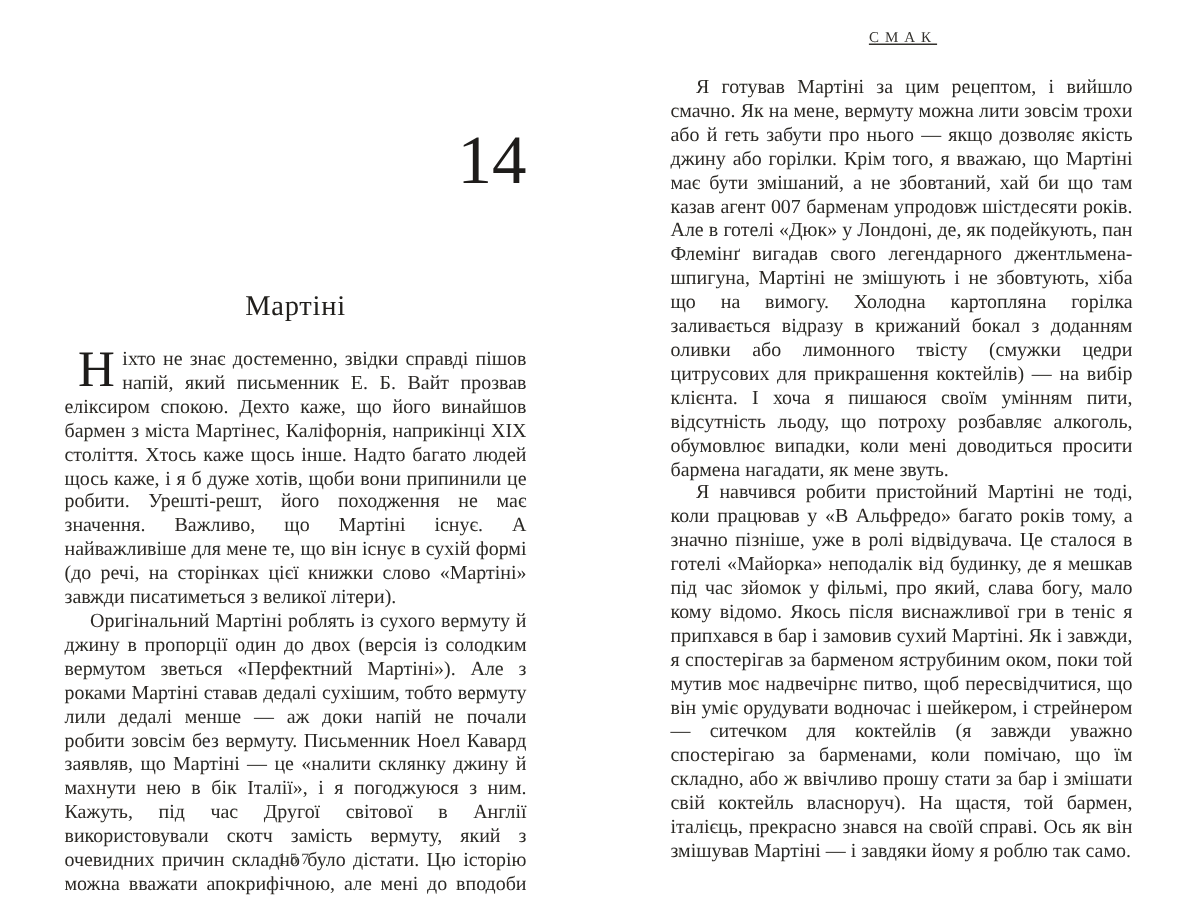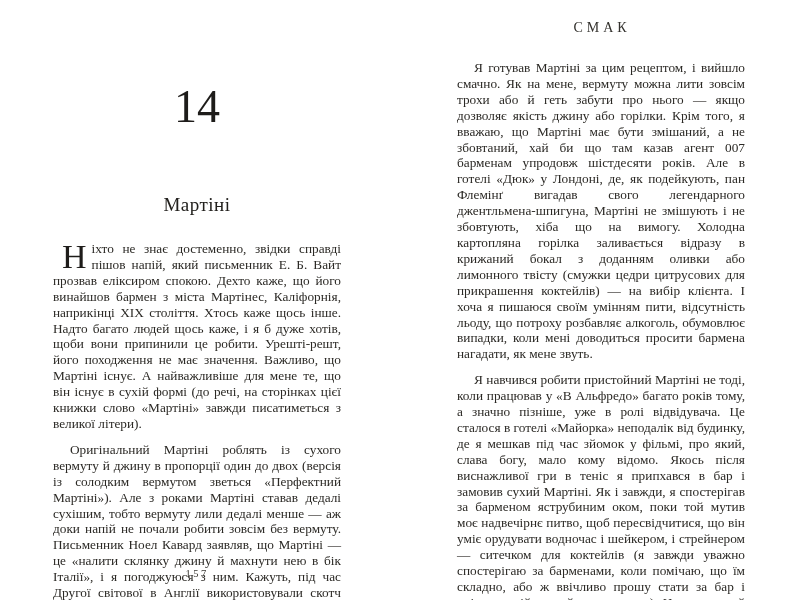--- a/index.html
+++ b/index.html
@@ -24,21 +24,21 @@
   }
   #page-left  { left: 0; }
   #page-right { left: 400px; }
 
   
   .chapter-number {
     position: absolute;
     top: 84px;
     left: 43px;
     width: 308px;
-    text-align: center;
+    text-align: right;
     font-size: 46px;
     line-height: 46px;
     font-weight: 400;
     color: #1e1c1a;
   }
   .chapter-title {
     position: absolute;
     top: 194px;
     left: 43px;
     width: 308px;
@@ -53,41 +53,42 @@
   .text-block {
     position: absolute;
     width: 308px;
     font-size: 13.3px;
     line-height: 15.9px;
     text-align: justify;
     color: #2b2925;
   }
   #left-text  { left: 43px;  top: 231px; }
   #right-text { left: 47px;  top: 50px; }
-  .text-block p { margin: 10px; }
+  .text-block p { margin: 0; }
   .para-indent { text-indent: 17px; }
 
   .dropcap {
     float: left;
     font-size: 34px;
     line-height: 27px;
     padding: 2px 5px 0 9px;
     color: #1e1c1a;
   }
 
   
   .running-head {
     position: absolute;
     top: 20px;
     left: 47px;
     width: 310px;
     text-align: center;
-    font-size: 14px;
+    font-size: 10px;
     letter-spacing: 4px;
     color: #33312d;
+    text-decoration: underline;
   }
   .folio {
     position: absolute;
     top: 568px;
     width: 308px;
     text-align: center;
     font-size: 10.5px;
     letter-spacing: 2.5px;
     color: #3a3833;
   }

